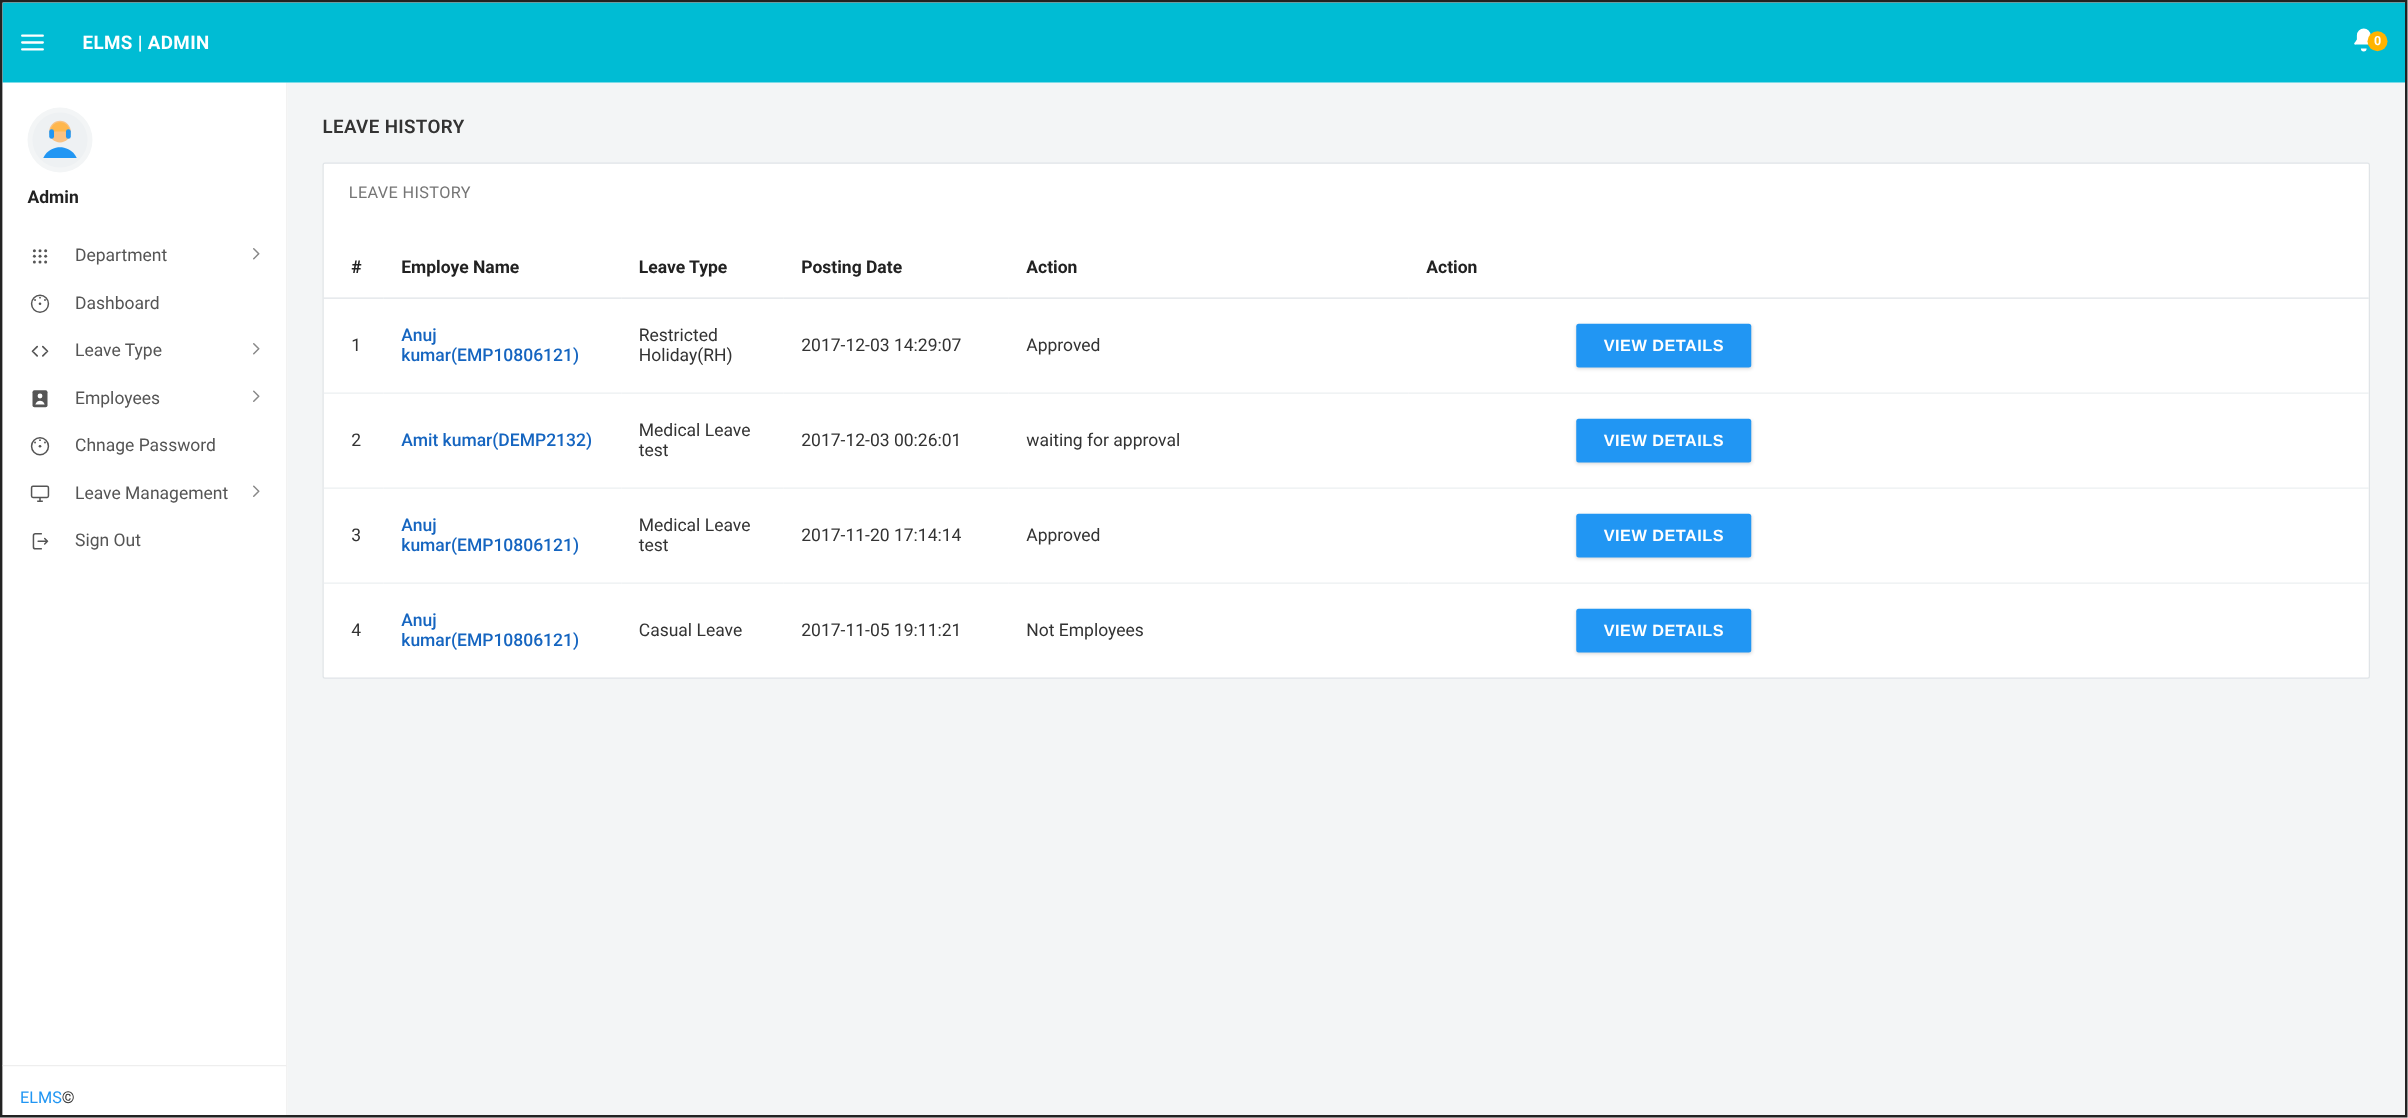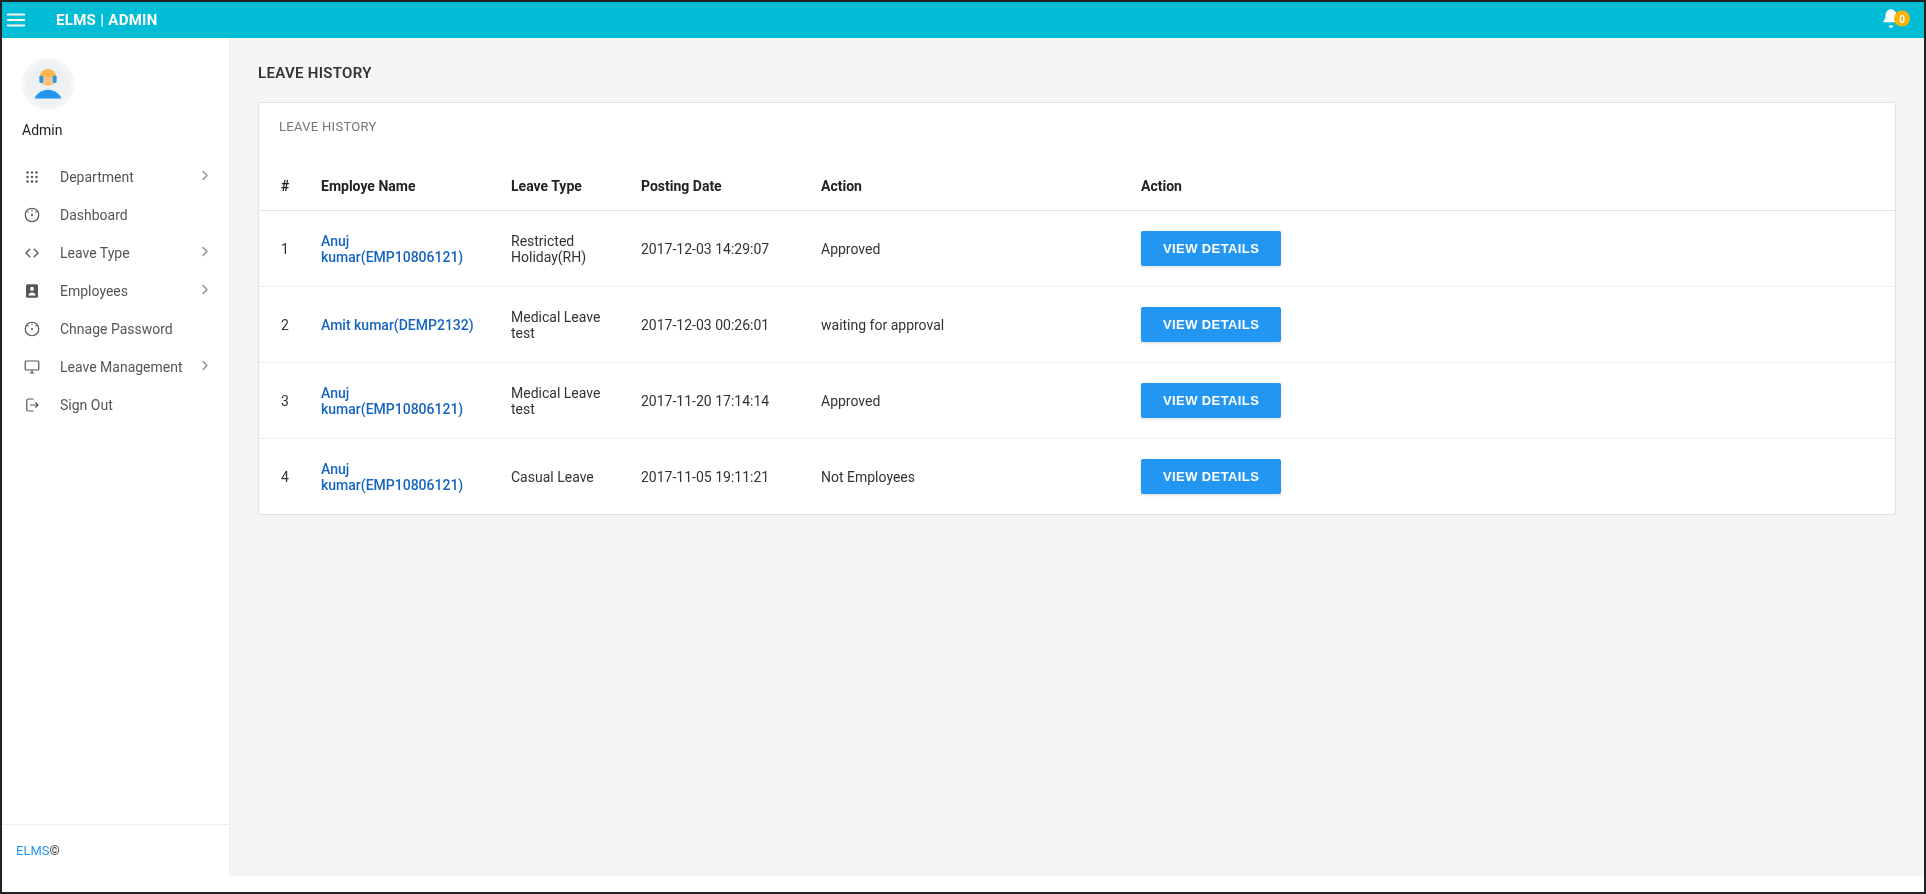--- a/index.html
+++ b/index.html
@@ -1,33 +1,33 @@
 <!DOCTYPE html>
 <html><head>
 <meta charset="utf-8">
 <style>
   * { box-sizing: border-box; margin: 0; padding: 0; }
   body { font-family: -apple-system, BlinkMacSystemFont, "Segoe UI", Roboto, Helvetica, Arial, sans-serif; background: #fff; color: #333; font-size: 14px; }
   .outer { border: 2px solid #222; width: 1926px; height: 894px; position: relative; overflow: hidden; background:#fff;}
   
-  .topbar { height: 36px; background: #00bcd4; color: #fff; display: flex; align-items: center; padding: 0 2px; position: relative; }
+  .topbar { height: 64px; background: #00bcd4; color: #fff; display: flex; align-items: center; padding: 0 12px; position: relative; }
   .hamburger { width: 24px; height: 24px; display: inline-flex; align-items: center; justify-content: center; cursor: pointer; margin-right: 28px; }
   .hamburger svg { stroke: #fff; }
   .brand { font-weight: 700; font-size: 15px; letter-spacing: .3px; }
   .bell-wrap { position: absolute; right: 22px; top: 50%; transform: translateY(-50%); }
   .bell { position: relative; cursor: pointer; }
   .bell svg { fill: #fff; }
   .badge { position: absolute; top: -6px; right: -8px; background: #ffb300; color: #fff; font-size: 10px; font-weight: 700; border-radius: 50%; width: 16px; height: 16px; display: flex; align-items: center; justify-content: center; }
   
   .layout { display: flex; height: calc(894px - 52px - 4px); }
   .sidebar { width: 228px; min-width: 228px; background: #fff; border-right: 1px solid #eee; display: flex; flex-direction: column; }
   .profile { padding: 20px 20px 6px 20px; }
   .avatar { width: 52px; height: 52px; border-radius: 50%; background: #f3f5f6; display:flex; align-items:center; justify-content:center; margin-bottom: 12px; }
   .avatar svg { display:block; }
-  .profile-name { font-weight: 400; font-size: 14px; color: #222; }
+  .profile-name { font-weight: 700; font-size: 14px; color: #222; }
   .nav { padding: 14px 4px 0 4px; }
   .nav-item { display: flex; align-items: center; padding: 10px 14px; color: #555; cursor: pointer; position: relative; font-size: 14px; }
   .nav-icon { width: 24px; display: inline-flex; align-items: center; justify-content: center; margin-right: 16px; color: #555; }
   .nav-icon svg { stroke: #555; fill: none; }
   .nav-item .chev { position: absolute; right: 12px; top: 50%; transform: translateY(-50%); color: #888; }
   .chev svg { stroke: #888; fill: none; }
   .sidebar-footer { margin-top: auto; border-top: 1px solid #eee; padding: 18px 14px; font-size: 13px; color: #333; }
   .sidebar-footer a { color: #2196f3; text-decoration: none; }
   
   .main { flex: 1; background: #f3f5f6; padding: 26px 28px; overflow: auto; }
@@ -43,21 +43,21 @@
   .col-emp { width: 190px; }
   .col-type { width: 130px; }
   .col-date { width: 180px; }
   .col-status { width: 320px; }
   .col-action { width: auto; }
   .emp-link { color: #1565c0; text-decoration: none; font-weight: 500; }
   .status-approved { color: #2e7d32; }
   .status-waiting  { color: #1565c0; }
   .status-rejected { color: #e53935; }
   .action-cell { text-align: left; }
-  .btn-view { display: inline-block; background: #2196f3; color: #fff; font-weight: 700; font-size: 13px; letter-spacing: .4px; padding: 10px 22px; border: none; border-radius: 2px; cursor: pointer; box-shadow: 0 1px 3px rgba(0,0,0,.15); }
+  .btn-view { display: inline-block; background: #2196f3; color: #fff; font-weight: 700; font-size: 13px; letter-spacing: .4px; padding: 10px 22px; border: none; border-radius: 2px; cursor: pointer; box-shadow: 0 1px 3px rgba(0,0,0,.15); margin-left: 120px; }
 </style>
 </head>
 <body>
 
 <div class="outer">
   <div class="topbar">
     <span class="hamburger">
       <svg viewBox="0 0 24 24" width="22" height="22">
           <path d="M3 6h18M3 12h18M3 18h18" stroke-width="2" stroke-linecap="round"></path>
         </svg>

